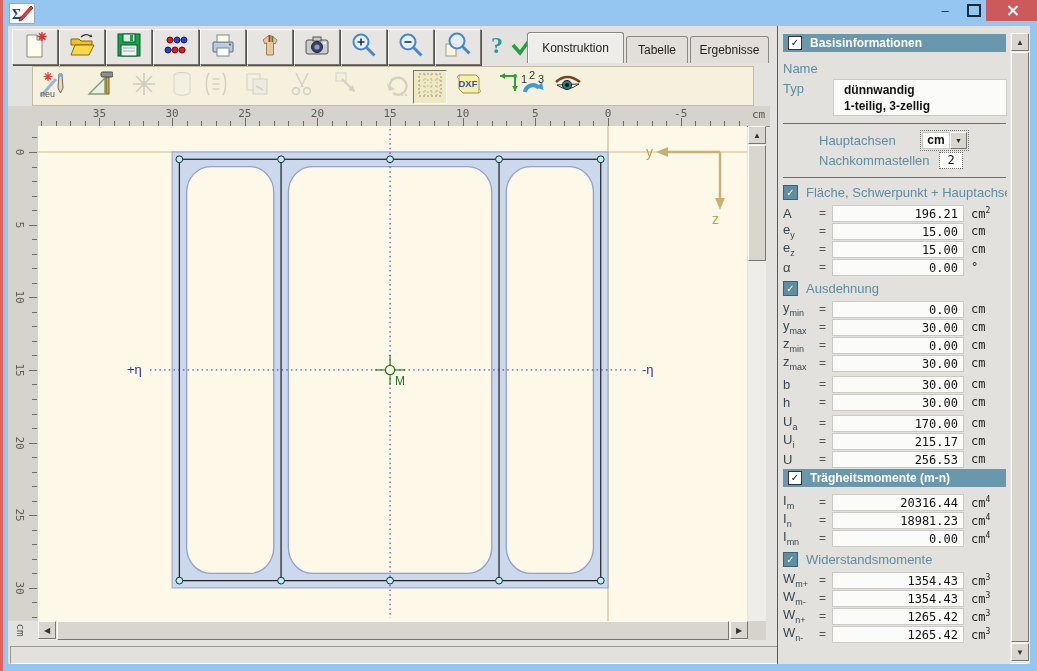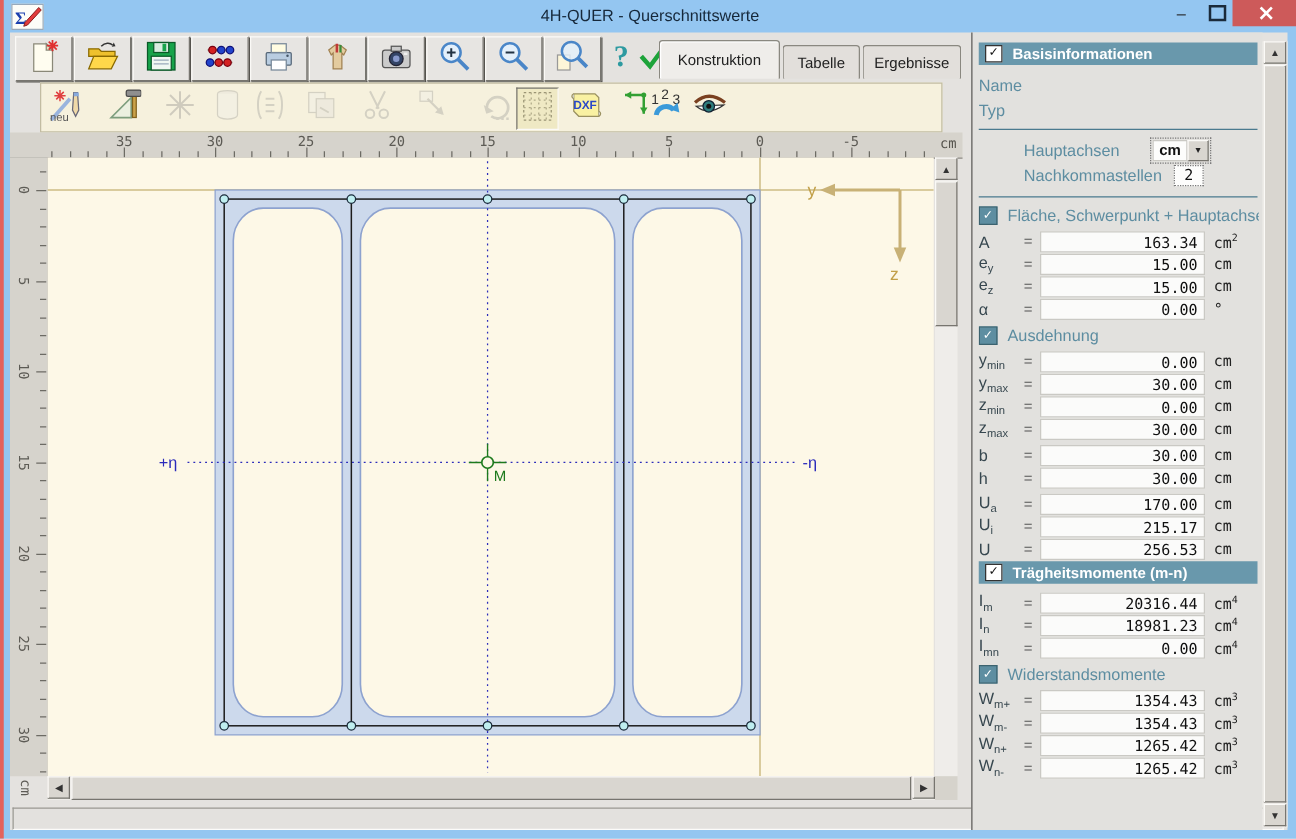--- a/index.html
+++ b/index.html
@@ -95,21 +95,20 @@
 <div class="red-edge"></div>
 <div class="content-bg"></div>
 
 <div class="titlebar">
   <div class="app-icon">
     <svg width="24" height="19" viewBox="0 0 24 19">
       <text x="2" y="15" font-size="14" font-weight="bold" fill="#1a3fae" font-family="Liberation Serif,serif">Σ</text>
       <path d="M21 2L10 14l-1 3 3-1L23 4z" fill="#e23b3b" stroke="#8a1d1d" stroke-width="0.8"></path>
     </svg>
   </div>
-  <div class="title-text">4H-QUER - Querschnittswerte</div>
   <div class="wbtn wbtn-min">–</div>
   <div class="wbtn wbtn-max">
       <span class="maxglyph"></span>
     </div>
   <div class="wbtn wbtn-close">
     <svg width="12" height="11" viewBox="0 0 12 11">
       <path d="M1.5 1L10.5 10M10.5 1L1.5 10" stroke="#fff" stroke-width="2"></path>
     </svg>
   </div>
 </div>
@@ -492,20 +491,21 @@
   <div class="panel-content" id="panelc">
       <div class="prow-bar">
         <span class="cb-white">✓</span>
         <span class="bar-title">Basisinformationen</span>
       </div>
       <div class="kvrow">
         <span class="kvlab">Name</span>
       </div>
       <div class="kvrow">
         <span class="kvlab">Typ</span>
+        <div class="kvbox">dünnwandig<br>1-teilig, 3-zellig</div>
       </div>
       <div class="psep"></div>
       <div class="setrow">
         <span class="setlab">Hauptachsen</span>
         <span class="ddwrap">
           <span class="ddval">cm</span>
           <span class="ddbtn">▼</span>
         </span>
       </div>
       <div class="setrow">
@@ -513,21 +513,21 @@
         <span class="numbox">2</span>
       </div>
       <div class="psep"></div>
       <div class="chead">
         <span class="cb-teal">✓</span>
         <span class="chead-title">Fläche, Schwerpunkt + Hauptachsen</span>
       </div>
       <div class="vrow">
         <span class="vsym">A</span>
         <span class="veq">=</span>
-        <span class="vbox">163.34</span>
+        <span class="vbox">196.21</span>
         <span class="vunit">cm<sup>2</sup></span>
       </div>
       <div class="vrow">
         <span class="vsym">e<sub>y</sub></span>
         <span class="veq">=</span>
         <span class="vbox">15.00</span>
         <span class="vunit">cm</span>
       </div>
       <div class="vrow">
         <span class="vsym">e<sub>z</sub></span>

